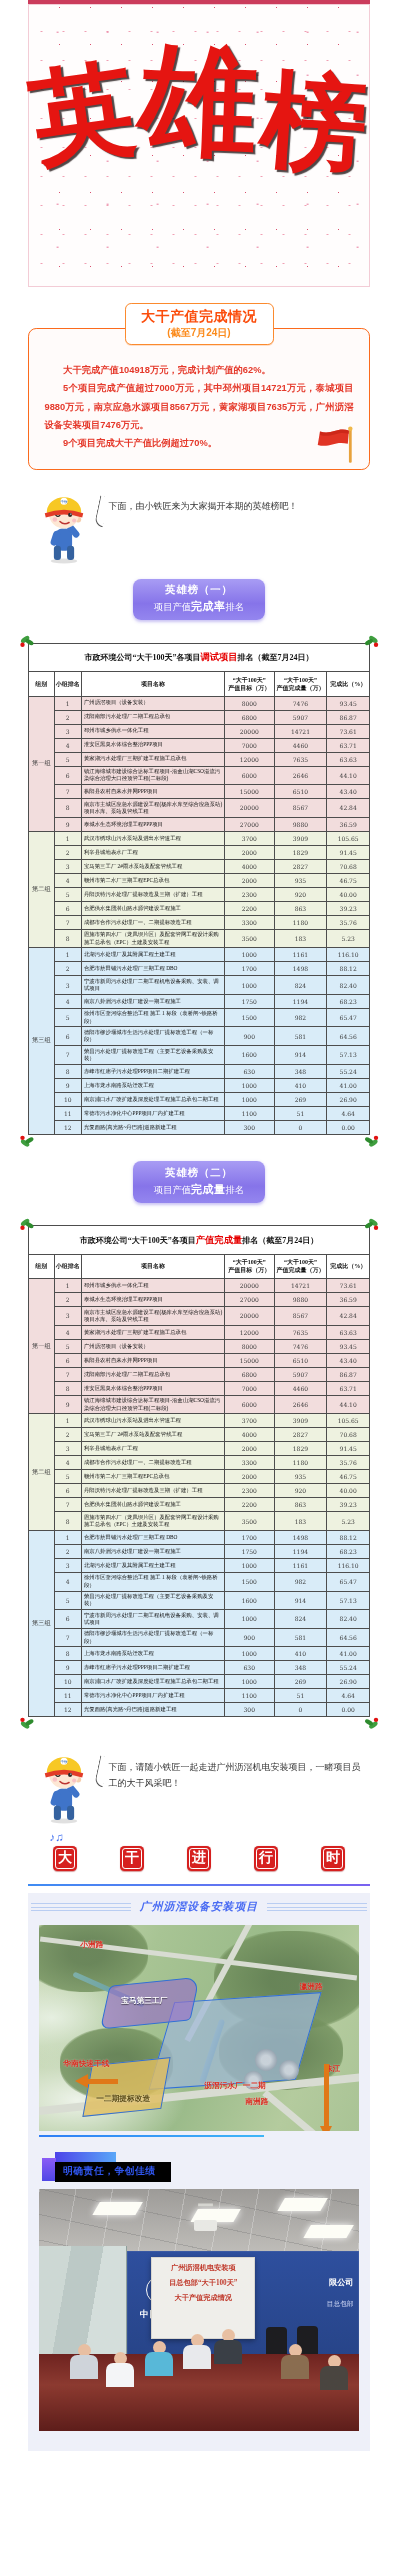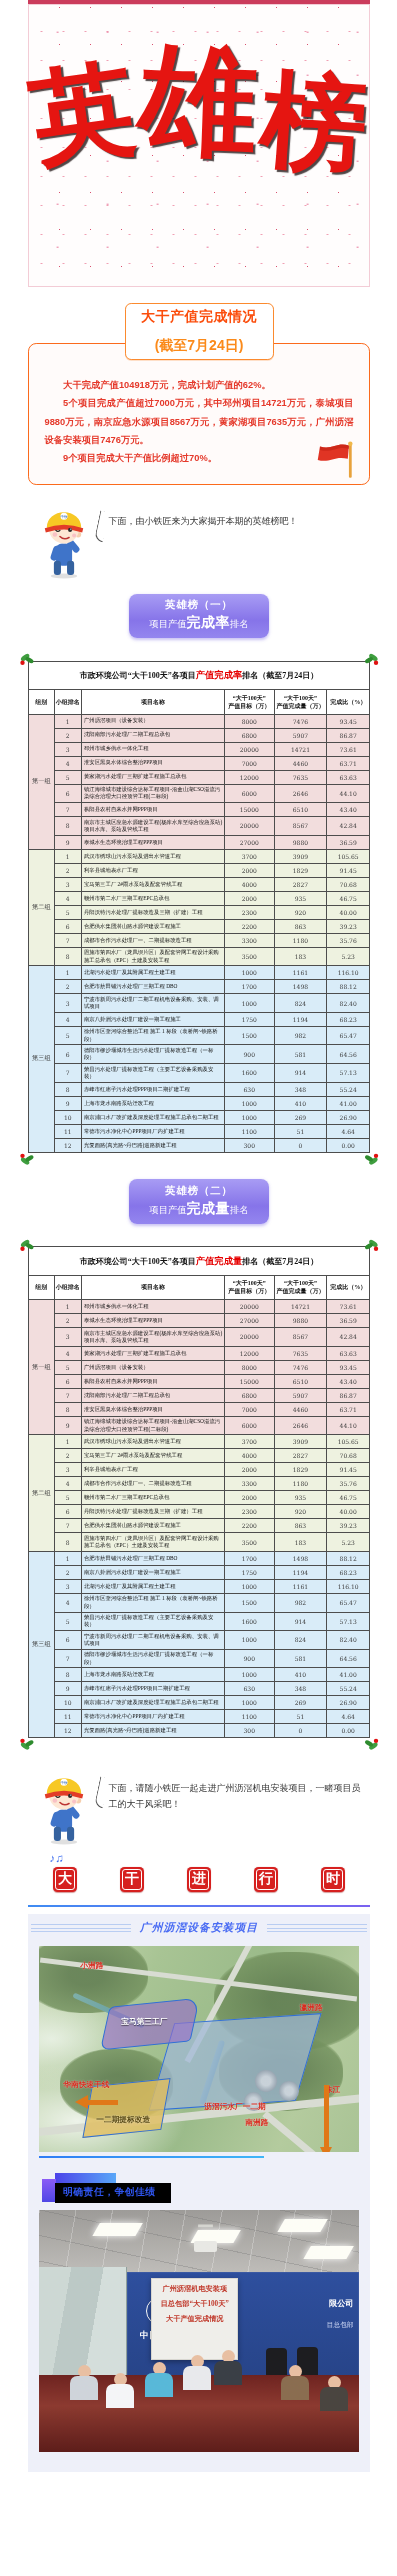--- a/index.html
+++ b/index.html
@@ -40,21 +40,21 @@
   }
 
   
   .capsule-wrap { text-align:center; position:relative; z-index:3; margin-top:15.5px; }
   .capsule {
     display:inline-block; background:#ffffff; border:1px solid #fb8a2e;
     border-radius:6.2px; padding:4.6px 15.5px 3.6px 15.5px;
     box-shadow:0 1px 0 rgba(250,140,50,.25);
   }
   .capsule .cap-t { font-size:14px; font-weight:bold; color:#fb4d0c; letter-spacing:0.5px;font-family:Liberation Mono, monospace; }
-  .capsule .cap-d { font-size:14px; font-weight:bold; color:#fb8a1a; margin-top:11px; }
+  .capsule .cap-d { font-size:10px; font-weight:bold; color:#fb8a1a; margin-top:0; }
   .redbox {
     position:relative; margin-top:-16.5px; border:1.5px solid #fb6a1c; border-radius:8.2px;
     background:#fffbfa;
     background-image:radial-gradient(#f5b9c6 0.4px, transparent 0.5px);
     background-size:38px 30px;
     padding:32px 15.5px 17.5px 15.5px; overflow:hidden;
   }
   .redbox p {
     font-size:9.3px; font-weight:bold; color:#e5392b; line-height:1.95;
     text-indent:2em; text-align:justify;
@@ -80,21 +80,21 @@
     box-shadow:0 1.5px 3.1px rgba(100,80,220,.35);
   }
   .ribbon::before, .ribbon::after {
     content:""; position:absolute; top:13.4px; width:21.6px; height:21.6px;
     background:#8f7ef0; z-index:-1;
   }
   .ribbon::before { left:-13.4px; clip-path:polygon(0 0,100% 0,100% 100%,0 100%,38% 50%); }
   .ribbon::after  { right:-13.4px; clip-path:polygon(0 0,100% 0,62% 50%,100% 100%,0 100%); }
   .ribbon .r1 { font-size:10.3px; font-weight:bold; letter-spacing:1px; }
   .ribbon .r2 { font-size:9.3px; margin-top:1.5px; }
-  .ribbon .r2 b { font-size:14px; letter-spacing:0.5px; }
+  .ribbon .r2 b { font-size:11px; letter-spacing:0.5px; }
 
   
   .table-block { position:relative; padding:7.2px 0 13.4px 0; }
   .leaf { position:absolute; width:17.5px; height:15.5px; }
   .leaf.tl { left:-9.3px; top:-2.1px; }
   .leaf.tr { right:-9.3px; top:-2.1px; transform:scaleX(-1); }
   .leaf.bl { left:-9.3px; bottom:-1px; transform:scaleY(-1); }
   .leaf.br { right:-9.3px; bottom:-1px; transform:scale(-1,-1); }
   table.rank { width:100%; border-collapse:collapse; background:#fff; table-layout:fixed; }
   table.rank td, table.rank th { border:0.5px solid #4d4d4d; }
@@ -182,21 +182,21 @@
     background:linear-gradient(180deg,#2e4f9e,#274488);
     box-shadow:inset 0 0 0 0.5px rgba(255,255,255,.12); }
   .wall-logo { position:absolute; left:18.5px; top:25px; width:28px; height:28px; border:1.5px solid #fff;
                border-radius:50%; color:#fff; font-size:14.4px; text-align:center; line-height:26px; }
   .wall-brand { position:absolute; left:12.4px; top:58px; color:#fff; font-size:8.8px; font-weight:bold; letter-spacing:1px; }
   .wall-right { position:absolute; right:5.2px; top:26px; color:#fff; font-size:8.2px; font-weight:bold; }
   .wall-right2 { position:absolute; right:5.2px; top:49px; color:#cfd8f5; font-size:6.7px; }
   .glass { position:absolute; left:0; top:57px; width:88px; height:118px;
     background:linear-gradient(100deg,#cdd8d4 0 30%,#bcc9c6 30% 60%,#d4dedb 60%);
     border-right:1px solid #8fa09c; }
-  .screen { position:absolute; left:112px; top:68px; width:87px; height:82px; background:#efeeea;
+  .screen { position:absolute; left:112px; top:68px; width:104px; height:82px; background:#efeeea;
             border:1.5px solid #d8d6d0; box-shadow:0 2.1px 5.2px rgba(0,0,0,.35); }
   .screen .sl { color:#c0392b; font-weight:bold; font-size:7.2px; text-align:center; margin-top:5.2px;
                 font-family:"Liberation Serif","DejaVu Serif",serif; }
   .projector { position:absolute; left:155px; top:31px; width:23px; height:11.3px; background:#e8e8e4;
                border-radius:2.1px; box-shadow:0 -20.6px 0 -4.1px #d5d5d0; }
   .table-red { position:absolute; left:0; bottom:0; right:0; height:77px;
     background:linear-gradient(180deg,#6e2320,#8c3a30 40%,#5d1d1a); }
   .table-top { position:absolute; left:31px; bottom:46px; right:20.6px; height:36px;
     background:linear-gradient(180deg,#9a4238,#7a2c25); transform:perspective(155px) rotateX(40deg); }
   .person { position:absolute; }
@@ -301,21 +301,21 @@
         <colgroup>
           <col style="width: 7.5%;">
           <col style="width: 8%;">
           <col style="width: 42%;">
           <col style="width: 14.5%;">
           <col style="width: 15.5%;">
           <col style="width: 12.5%;">
         </colgroup>
         <tbody>
           <tr>
-            <td colspan="6" class="t-title"><span>市政环境公司“大干100天”各项目</span><span class="red">产值完成率</span><span>排名（截至7月24日）</span></td>
+            <td colspan="6" class="t-title"><span>市政环境公司“大干100天”各项目</span><span class="red">调试项目</span><span>排名（截至7月24日）</span></td>
           </tr>
           <tr>
             <th class="h">组别</th>
             <th class="h">小组排名</th>
             <th class="h">项目名称</th>
             <th class="h">“大干100天”
 产值目标（万）</th>
             <th class="h">“大干100天”
 产值完成量（万）</th>
             <th class="h">完成比（%）</th>

